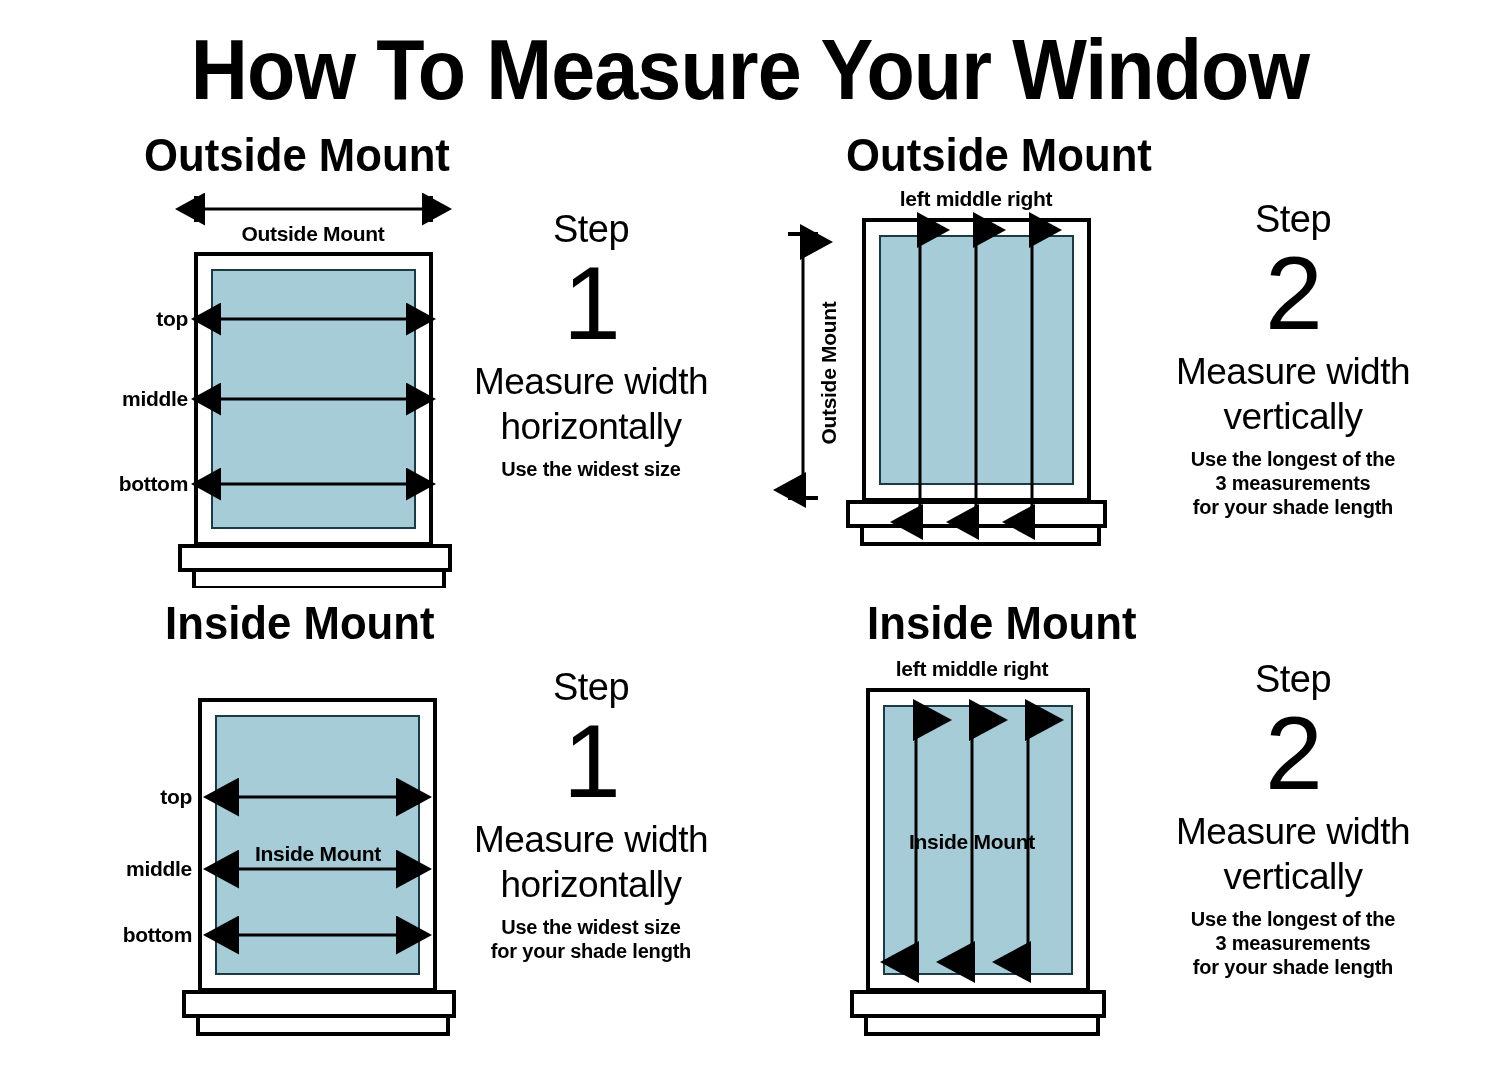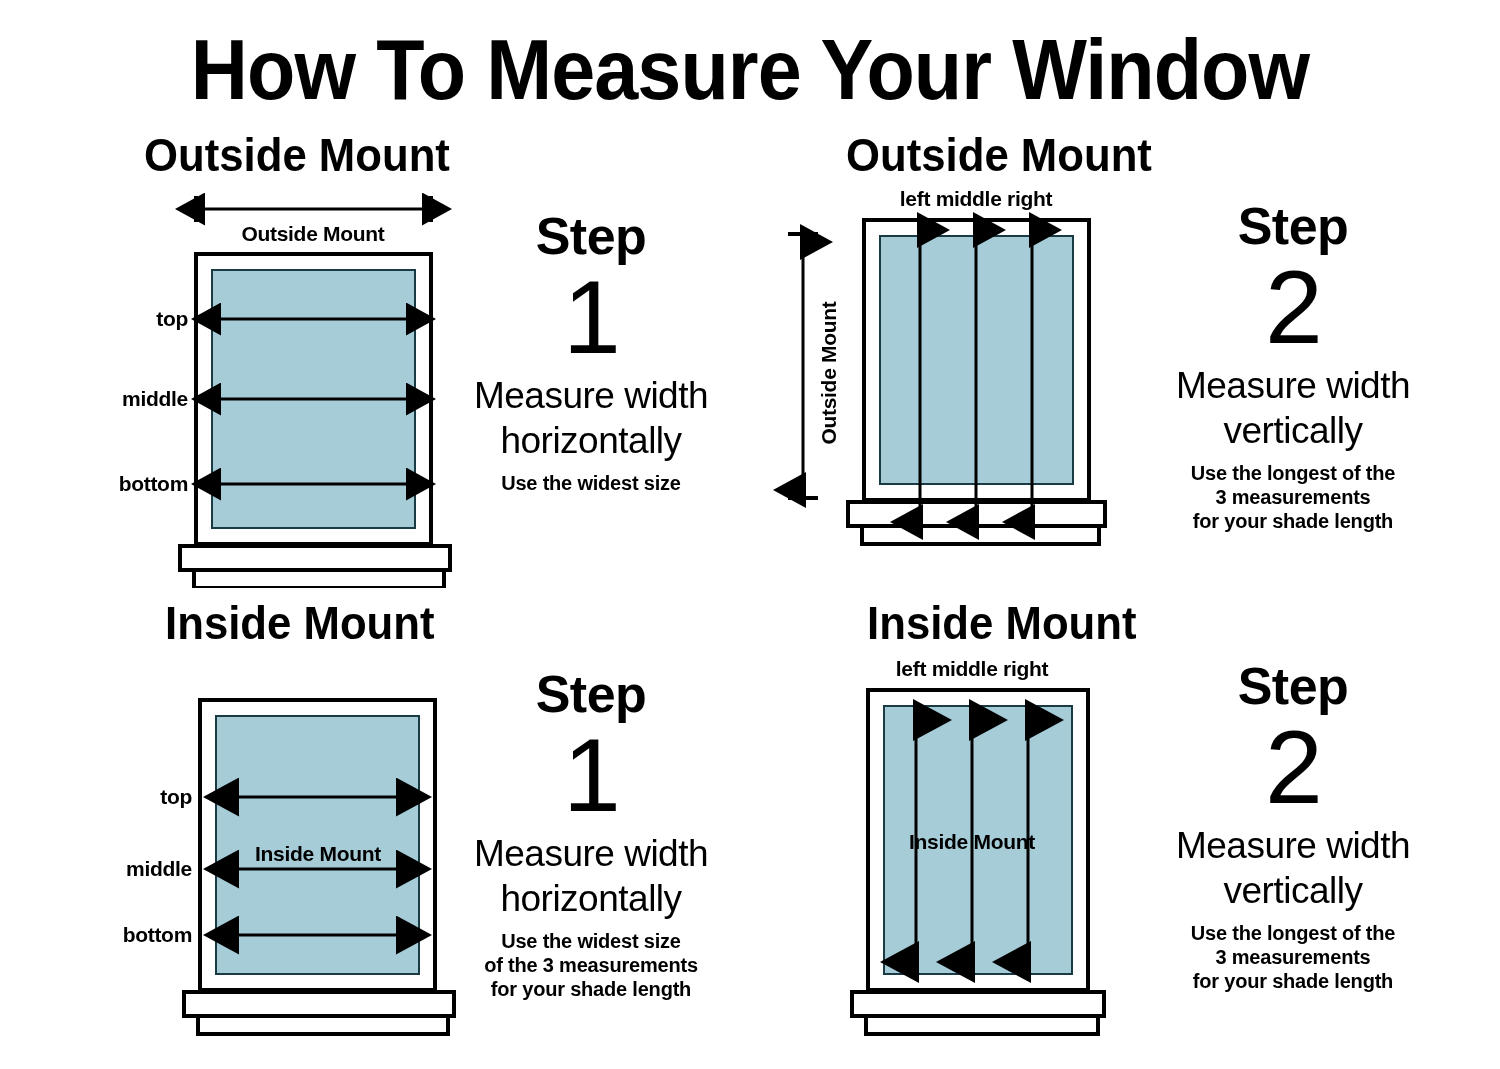--- a/index.html
+++ b/index.html
@@ -78,22 +78,22 @@
     position: absolute;
     width: 290px;
     text-align: center;
   }
   .panel-tl .step-block { left: 398px; top: 78px; }
   .panel-tr .step-block { left: 388px; top: 68px; }
   .panel-bl .step-block { left: 398px; top: 68px; }
   .panel-br .step-block { left: 388px; top: 60px; }
 
   .step-word {
-    font-size: 52px;
-    font-weight: bold;
+    font-size: 38px;
+    font-weight: normal;
     line-height: 1;
     letter-spacing: -0.5px;
   }
   .step-number {
     font-size: 104px;
     font-weight: normal;
     line-height: 1.06;
     letter-spacing: -2px;
   }
   .step-action {
@@ -272,21 +272,20 @@
         <line class="measure" x1="188" y1="289" x2="351" y2="289" marker-start="url(#ahL3)" marker-end="url(#ahR3)"></line>
       </svg>
     </div>
 
     <div class="step-block">
       <div class="step-word">Step</div>
       <div class="step-number">1</div>
       <div class="step-action">Measure width</div>
       <div class="step-action">horizontally</div>
       <div class="step-note">Use the widest size</div>
-      <div class="step-note" style="margin-top:0">of the 3 measurements</div>
       <div class="step-note" style="margin-top:0">for your shade length</div>
     </div>
   </div>
 
   <div class="panel panel-br">
     <div class="panel-title">Inside Mount</div>
 
     <div class="diagram">
       <svg width="430" height="410" viewBox="0 0 430 410">
         <defs>

